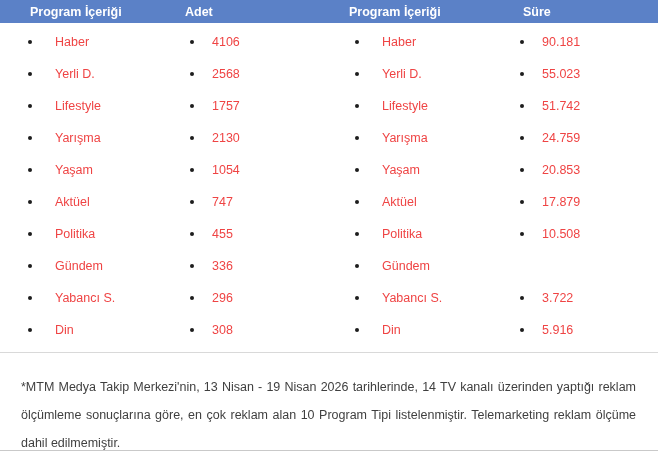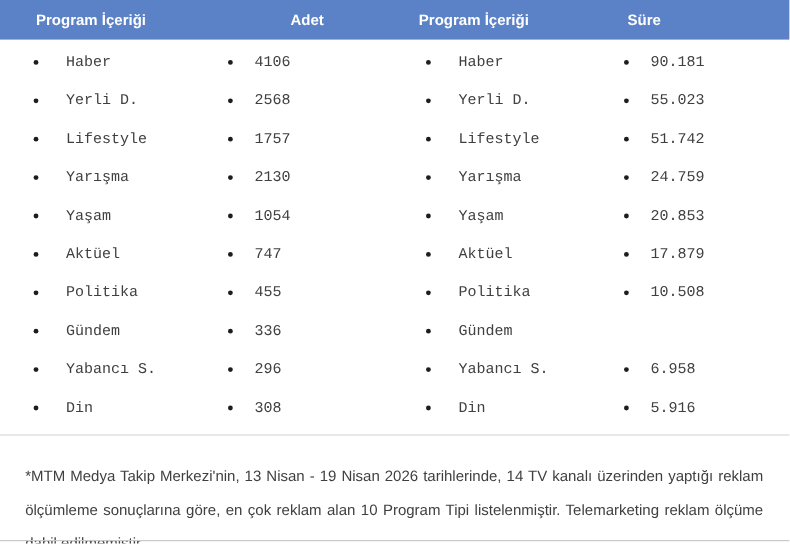--- a/index.html
+++ b/index.html
@@ -7,44 +7,43 @@
     margin: 0;
     padding: 0;
     width: 658px;
     height: 453px;
     background: #ffffff;
     font-family: "Liberation Sans", "DejaVu Sans", sans-serif;
     overflow: hidden;
     position: relative;
   }
   .header-bar {
-    height: 33px;
+    height: 23px;
     background: #5b81c7;
     display: grid;
     grid-template-columns: 162px 165px 165px 1fr;
     align-items: center;
     color: #ffffff;
     font-size: 12.5px;
     font-weight: bold;
   }
   .header-cell { white-space: nowrap; }
   .header-cell:nth-child(1) { padding-left: 30px; }
-  .header-cell:nth-child(2) { padding-left: 23px; text-align: center; }
+  .header-cell:nth-child(2) { padding-left: 23px; }
   .header-cell:nth-child(3) { padding-left: 22px; }
   .header-cell:nth-child(4) { padding-left: 31px; }
 
   .rows { margin-top: 3px; }
   .row {
     display: grid;
     grid-template-columns: 162px 165px 165px 1fr;
     height: 32px;
     align-items: center;
     font-size: 12.5px;
-    color: #404040;
-    font-family: Liberation Mono, monospace;
+    color: #ef4444;
   }
   .cell {
     display: flex;
     align-items: center;
     padding-left: 28px;
     white-space: nowrap;
   }
   .bullet {
     width: 4px;
     height: 4px;
@@ -235,21 +234,21 @@
     <div class="cell cell-value">
       <span class="bullet"></span>
       <span class="cell-text">296</span>
     </div>
     <div class="cell cell-label">
       <span class="bullet"></span>
       <span class="cell-text">Yabancı S.</span>
     </div>
     <div class="cell cell-value">
       <span class="bullet"></span>
-      <span class="cell-text">6.958</span>
+      <span class="cell-text">3.722</span>
     </div>
   </div>
     <div class="row">
     <div class="cell cell-label">
       <span class="bullet"></span>
       <span class="cell-text">Din</span>
     </div>
     <div class="cell cell-value">
       <span class="bullet"></span>
       <span class="cell-text">308</span>

